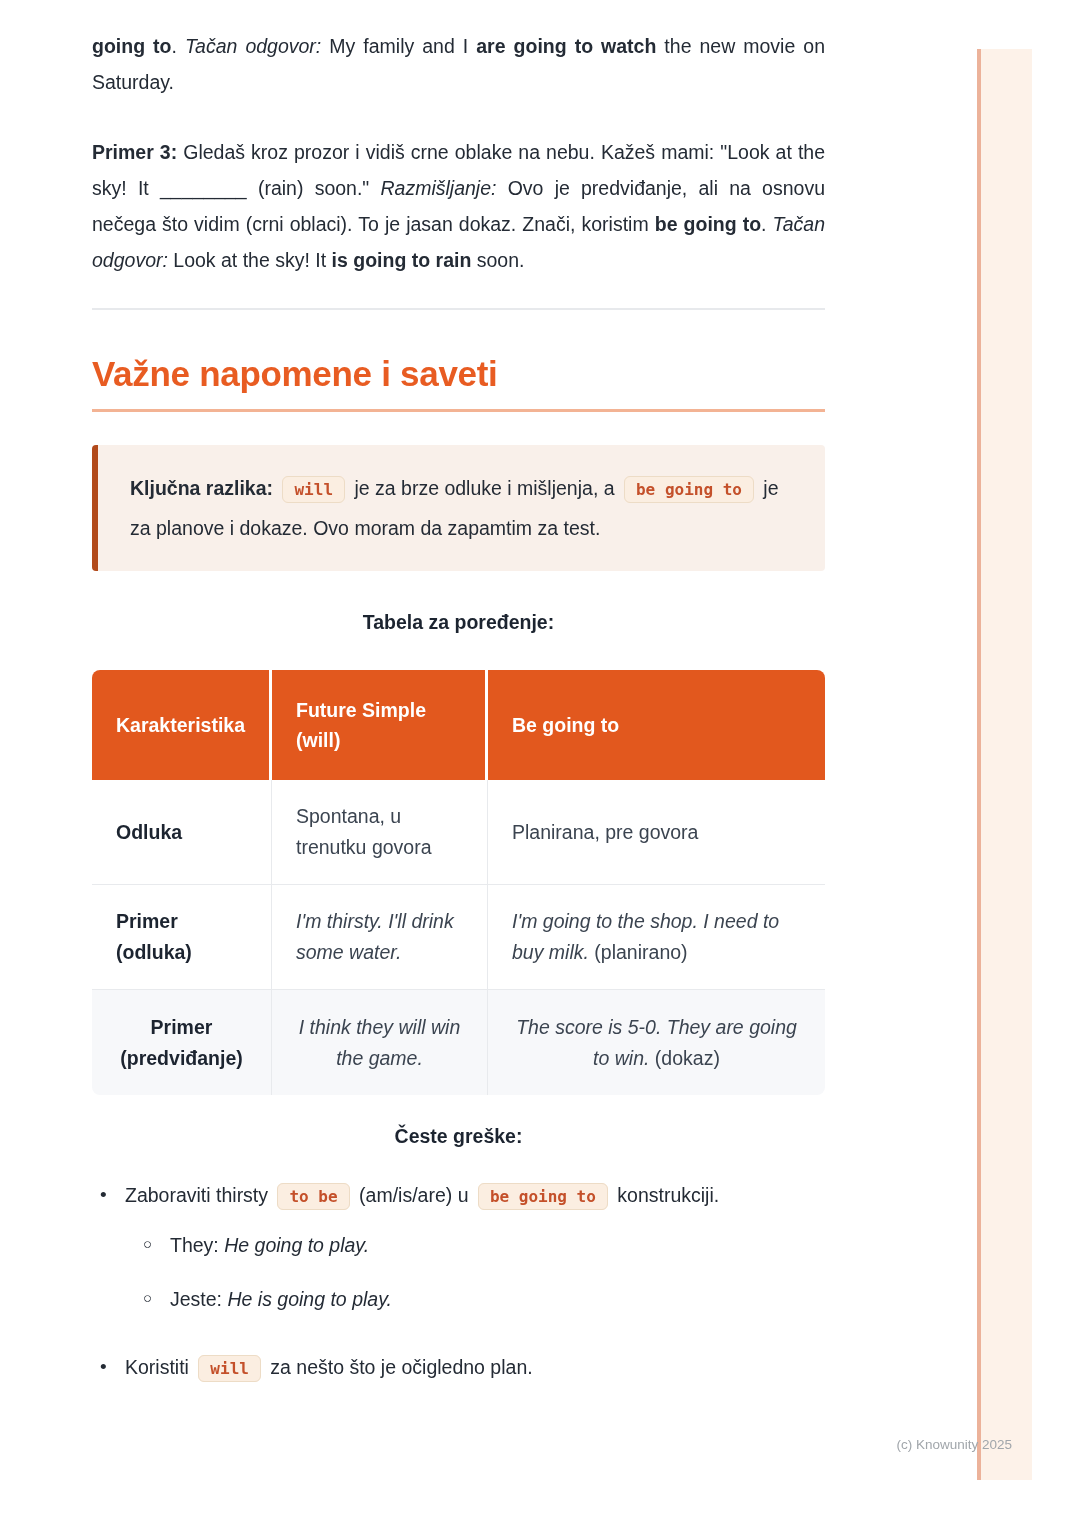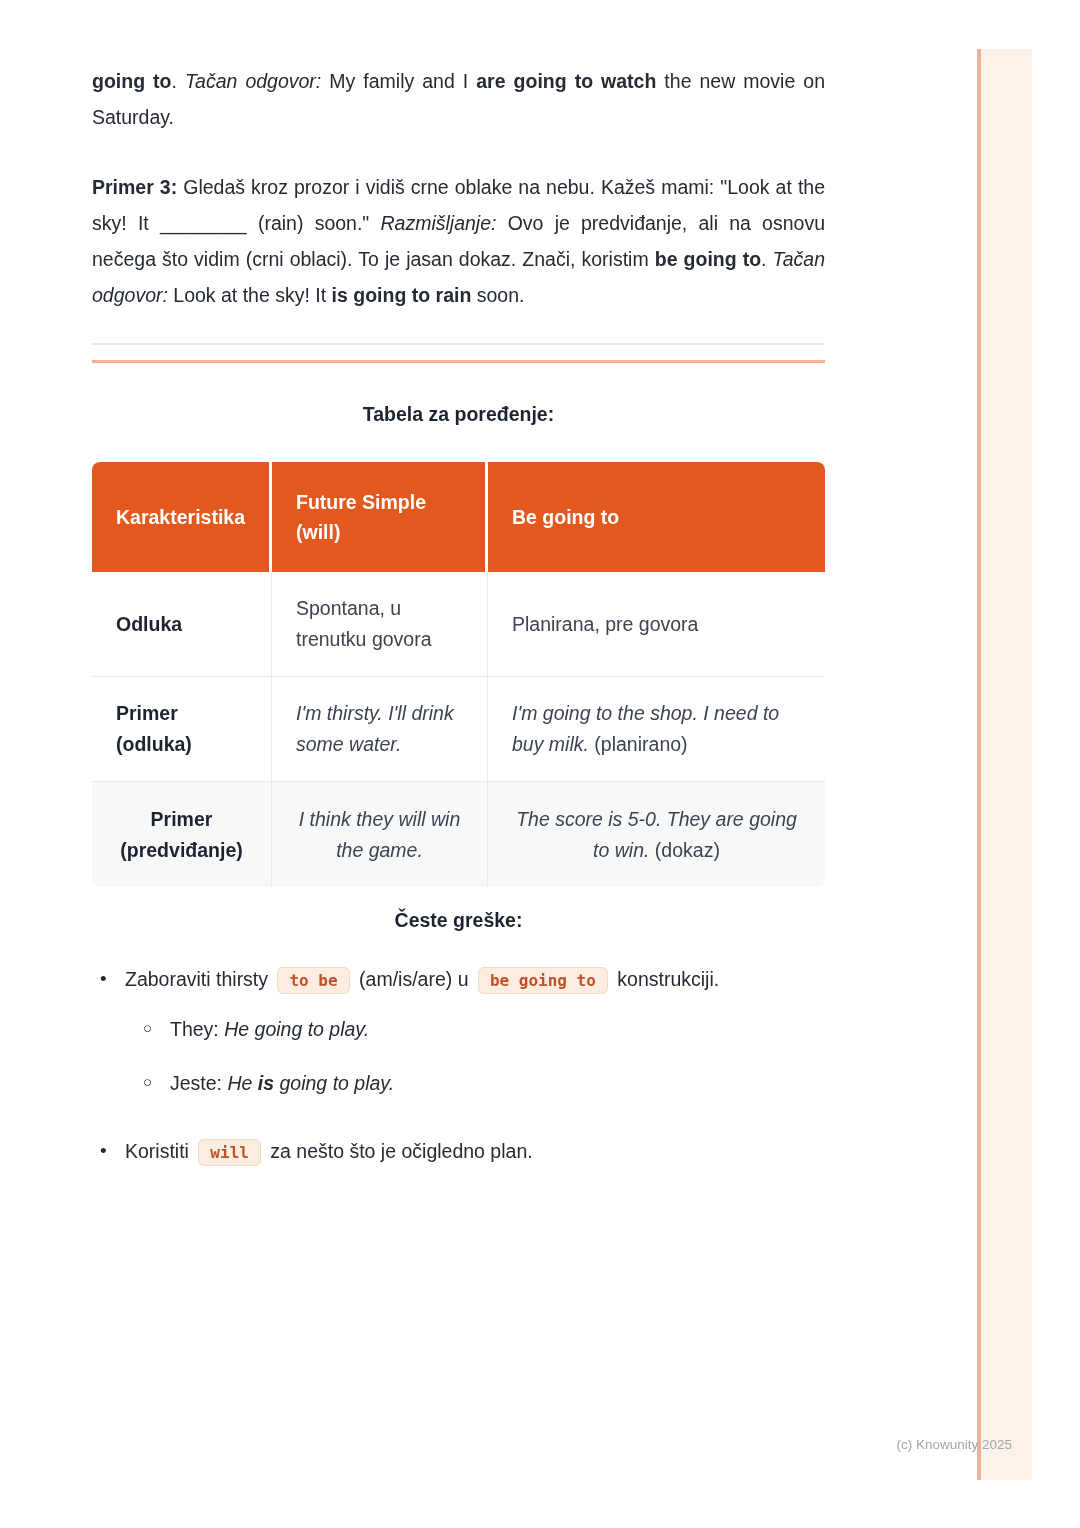--- a/index.html
+++ b/index.html
@@ -8,32 +8,32 @@
     width: 1080px; height: 1528px;
     position: relative;
     font-family: "Liberation Sans", sans-serif;
     color: #242b35;
     overflow: hidden;
   }
   .content {
     position: absolute;
     left: 92px; top: 0;
     width: 733px;
-    padding-top: 63px;
+    padding-top: 28px;
   }
   p.body-text {
     font-size: 19.5px;
     line-height: 36px;
     text-align: justify;
     color: #242b35;
   }
   p.body-text + p.body-text { margin-top: 34px; }
   .bold { font-weight: bold; }
   .italic { font-style: italic; }
-  .bold-italic { font-weight: bold; font-style: italic; }
+  .bold-italic { font-weight: normal; font-style: italic; }
 
   .divider {
     margin-top: 30px;
     height: 2px;
     background: #e7e9ec;
   }
 
   h1.section-title {
     margin-top: 44px;
     font-size: 35px;
@@ -72,21 +72,21 @@
     margin: 0 4px;
   }
 
   .caption {
     font-size: 19.5px;
     font-weight: bold;
     color: #1c2430;
     text-align: center;
   }
   .caption.tabela { margin-top: 40px; }
-  .caption.greske { margin-top: 22px; }
+  .caption.greske { margin-top: 30px; }
 
   table.compare {
     margin-top: 36px;
     width: 733px;
     border-collapse: separate;
     border-spacing: 0;
     border-radius: 8px;
     overflow: hidden;
     table-layout: fixed;
   }
@@ -178,22 +178,25 @@
 <div class="side-strip"></div>
 
 <div class="content">
 
   <p class="body-text"><span class="bold">going to</span><span>. </span><span class="italic">Tačan odgovor:</span><span> My family and I </span><span class="bold">are going to watch</span><span> the new movie on Saturday.</span></p>
 
   <p class="body-text"><span class="bold">Primer 3:</span><span> Gledaš kroz prozor i vidiš crne oblake na nebu. Kažeš mami: "Look at the sky! It ________ (rain) soon." </span><span class="italic">Razmišljanje:</span><span> Ovo je predviđanje, ali na osnovu nečega što vidim (crni oblaci). To je jasan dokaz. Znači, koristim </span><span class="bold">be going to</span><span>. </span><span class="italic">Tačan odgovor:</span><span> Look at the sky! It </span><span class="bold">is going to rain</span><span> soon.</span></p>
 
   <div class="divider"></div>
 
+  <h1 class="section-title">Važne napomene i saveti</h1>
   <div class="title-underline"></div>
 
+  <div class="callout"><span class="bold">Ključna razlika:</span>
+    <span class="chip">will</span><span> je za brze odluke i mišljenja, a </span><span class="chip">be going to</span><span> je za planove i dokaze. Ovo moram da zapamtim za test.</span></div>
 
   <div class="caption tabela">Tabela za poređenje:</div>
 
   <table class="compare">
     <colgroup>
         <col class="c1">
         <col class="c2">
         <col class="c3">
       </colgroup>
     <thead>

